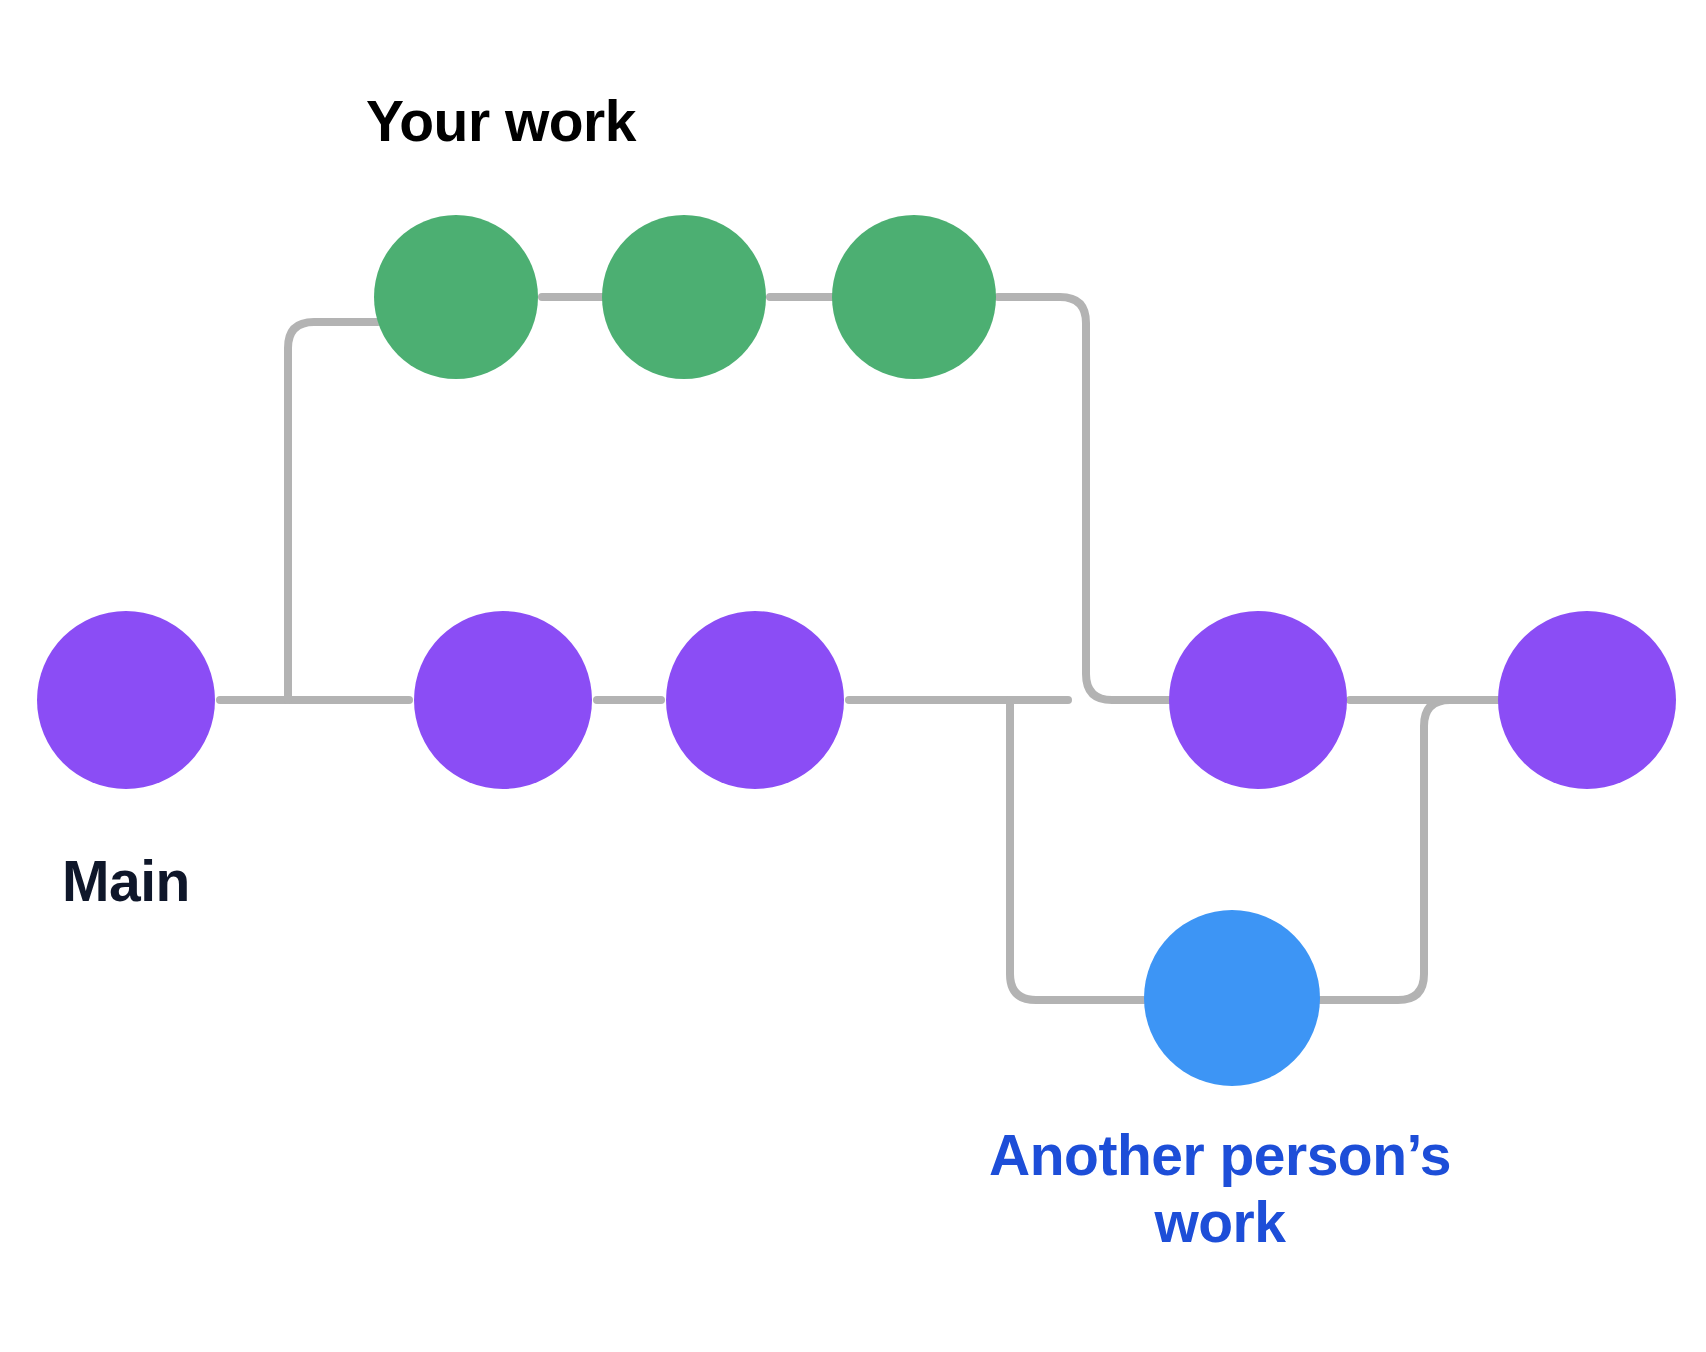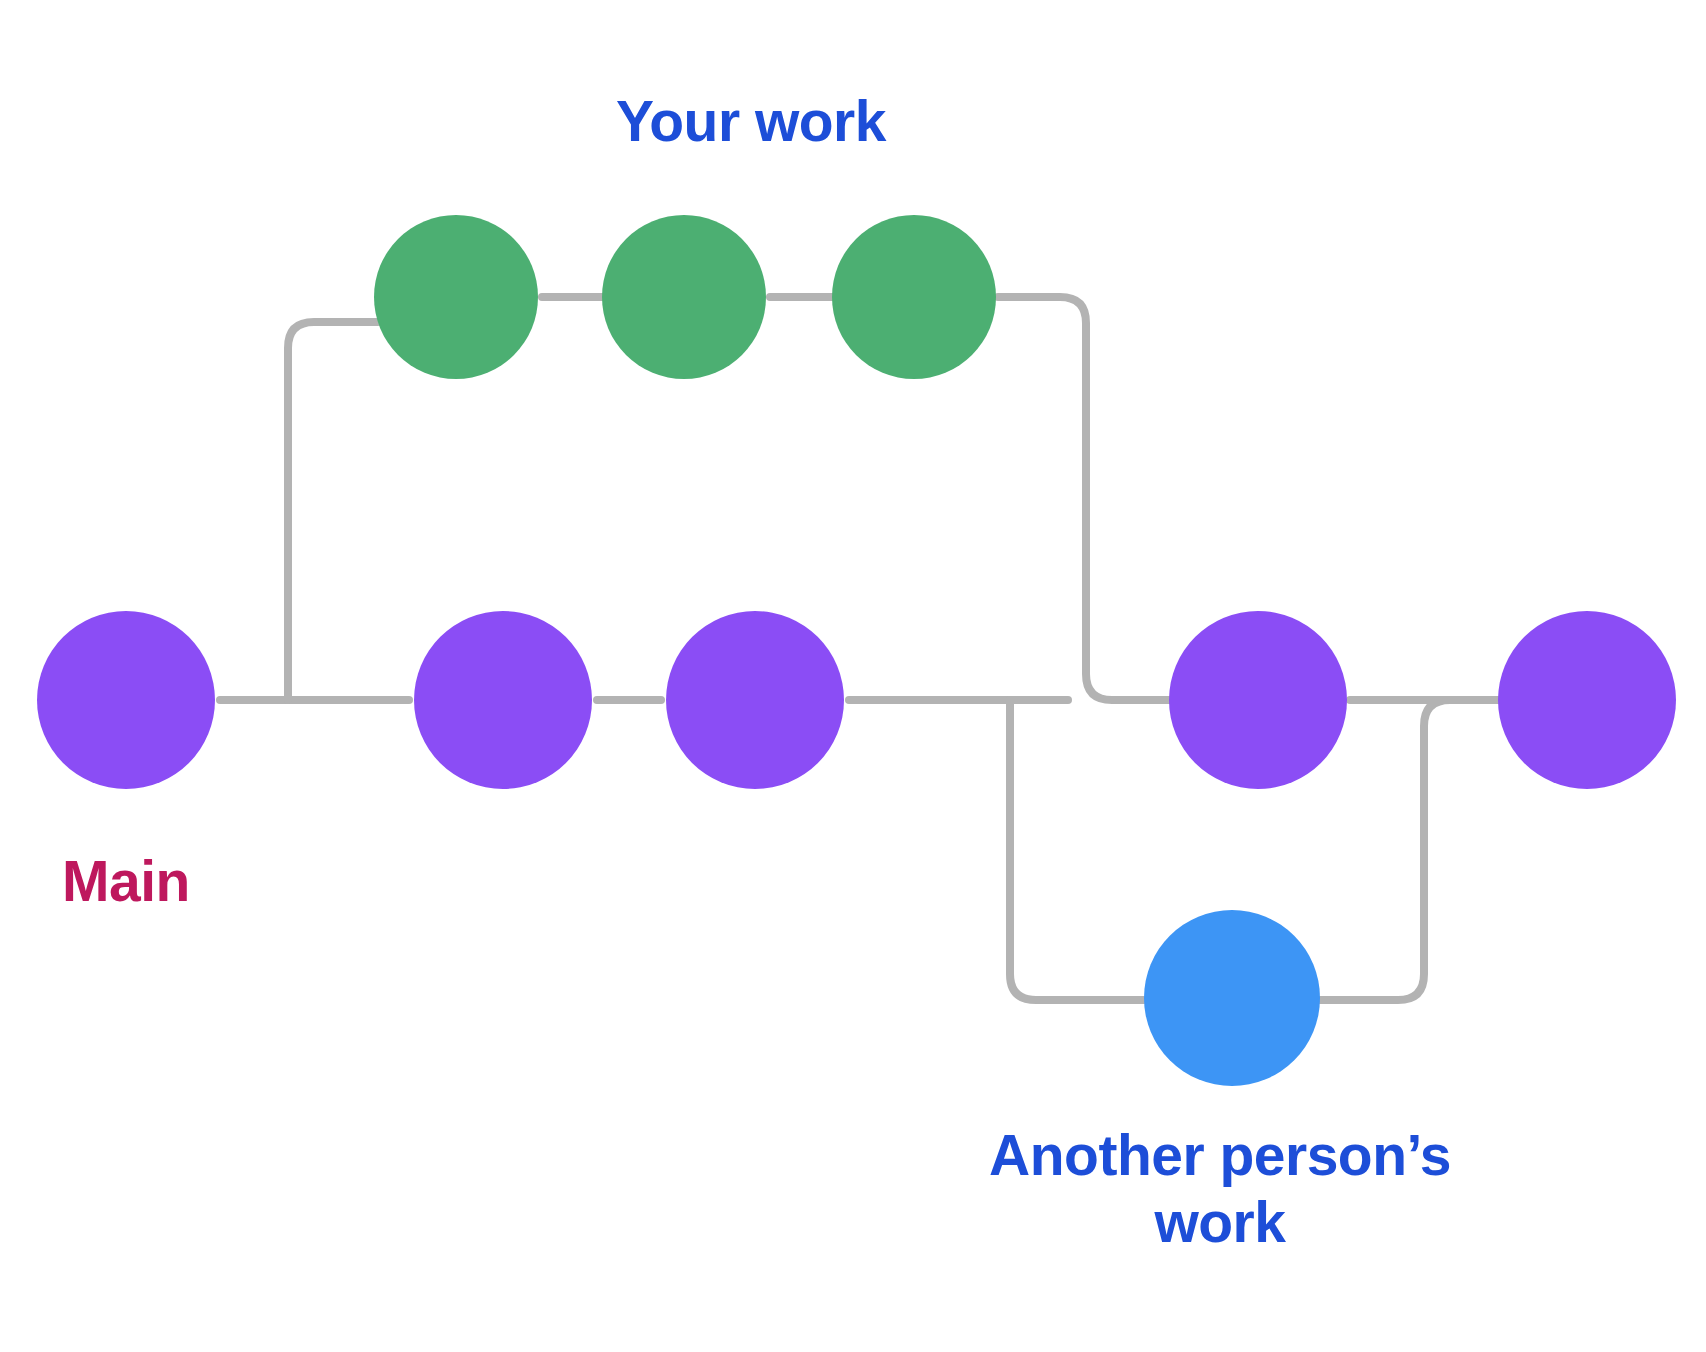--- a/index.html
+++ b/index.html
@@ -29,34 +29,34 @@
   }
   .branch-label {
     position: absolute;
     font-weight: bold;
     letter-spacing: -0.5px;
     white-space: pre-line;
     line-height: 1.18;
     user-select: none;
   }
   #label-your-work {
-    left: 374px;
+    left: 366px;
     top: 88px;
     width: 512px;
-    text-align: right;
+    text-align: left;
     font-size: 57px;
-    color: #1d4ed8;
+    color: #000000;
   }
   #label-main {
     left: 10px;
     top: 848px;
     width: 232px;
     text-align: center;
     font-size: 57px;
-    color: #be185d;
+    color: #0f172a;
   }
   #label-another-person {
     left: 946px;
     top: 1122px;
     width: 548px;
     text-align: center;
     font-size: 57px;
     color: #1d4ed8;
   }
 </style>

